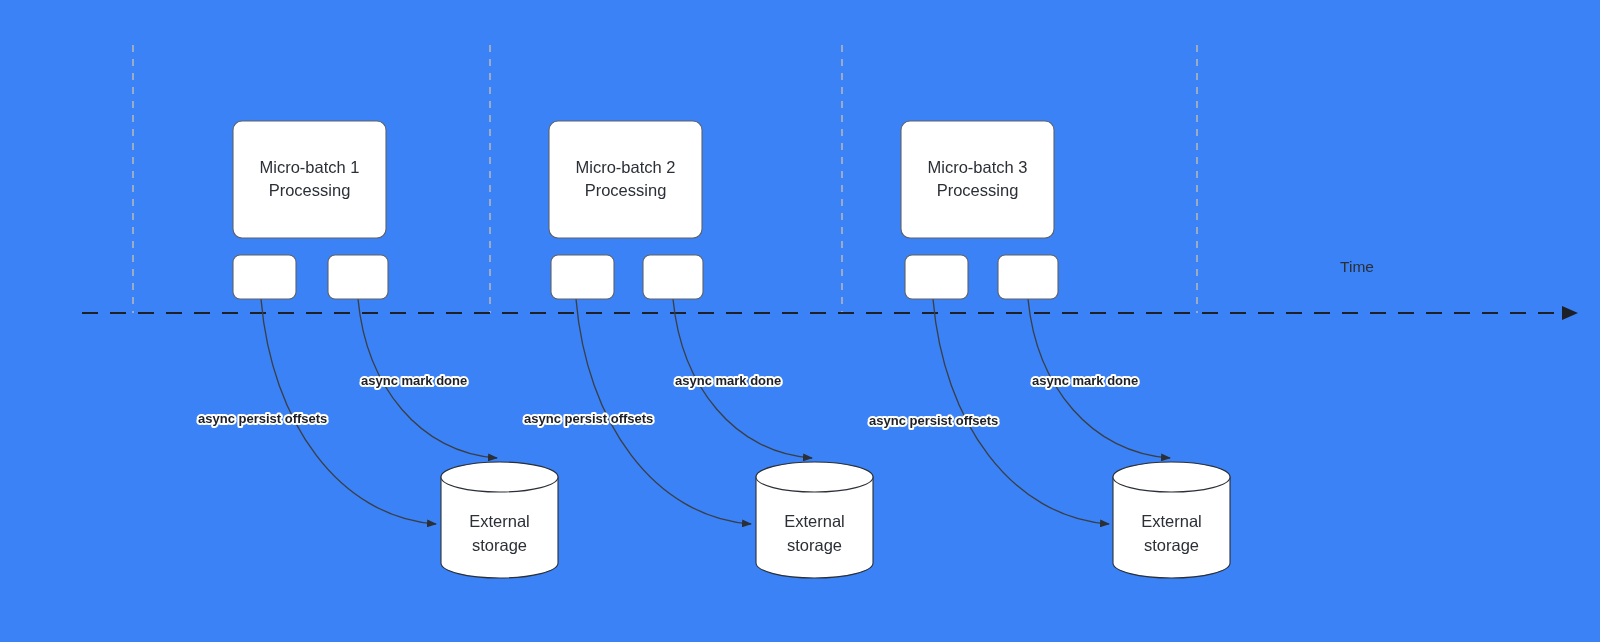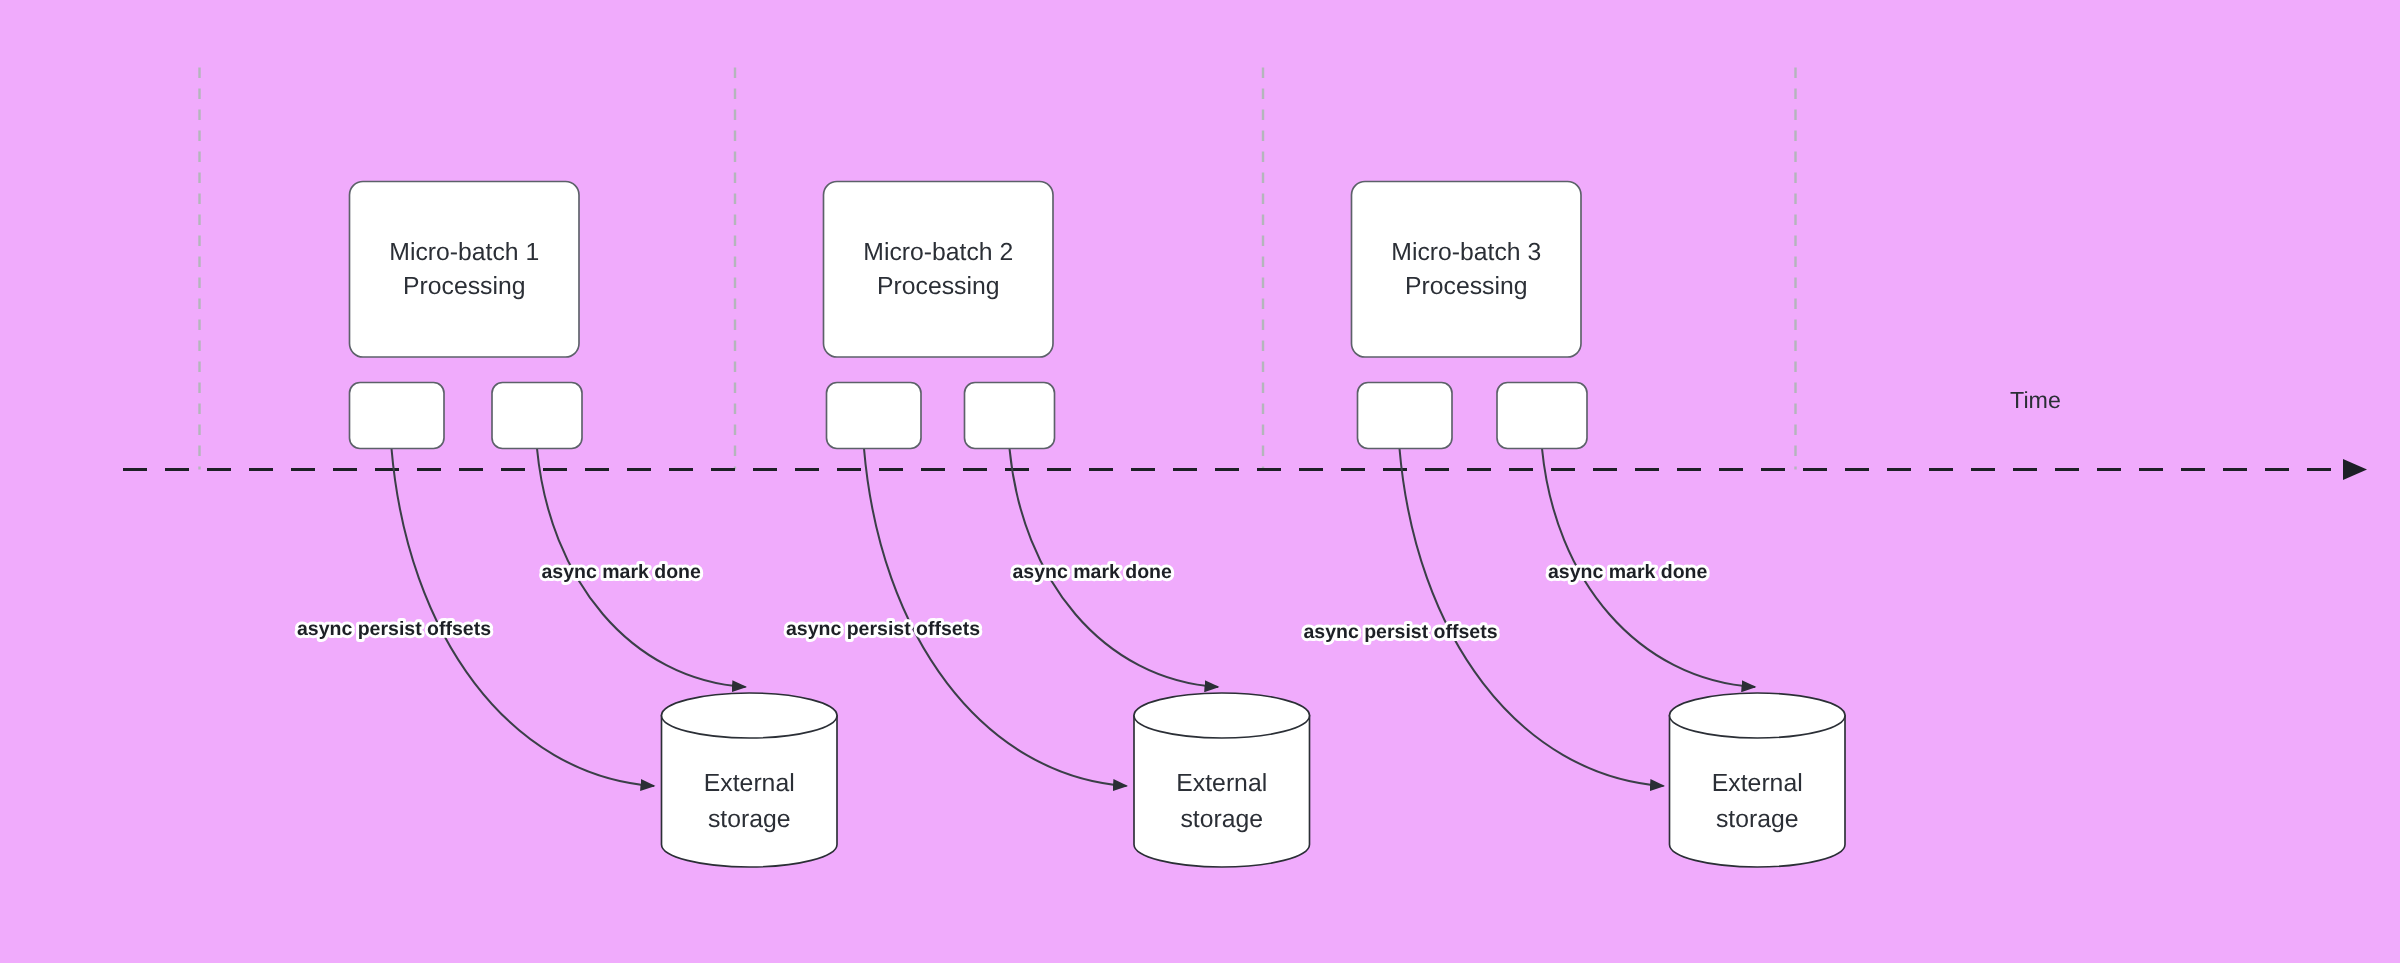--- a/index.html
+++ b/index.html
@@ -9,21 +9,21 @@
     background: #ffffff;
   }
   body {
     font-family: "Liberation Sans", sans-serif;
     color: #23272e;
   }
   #diagram-root {
     position: relative;
     width: 1600px;
     height: 642px;
-    background: #f0abfc;
+    background: #3b82f6;
     overflow: hidden;
   }
   #diagram-svg {
     position: absolute;
     left: 0;
     top: 0;
     width: 1600px;
     height: 642px;
     display: block;
   }

